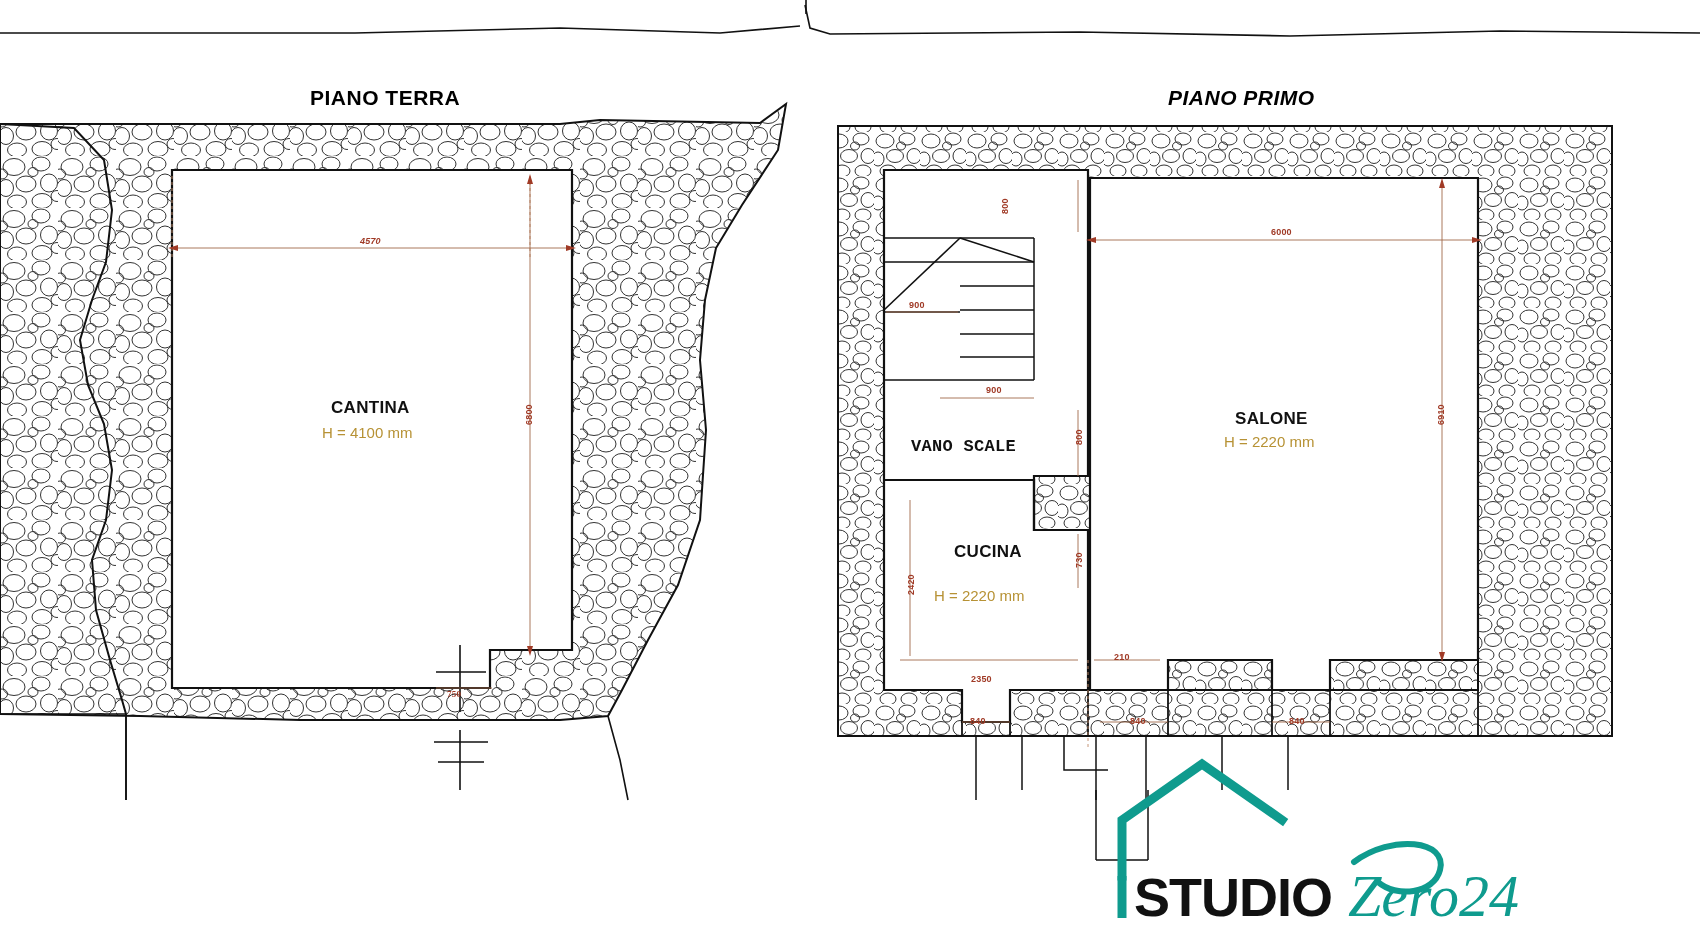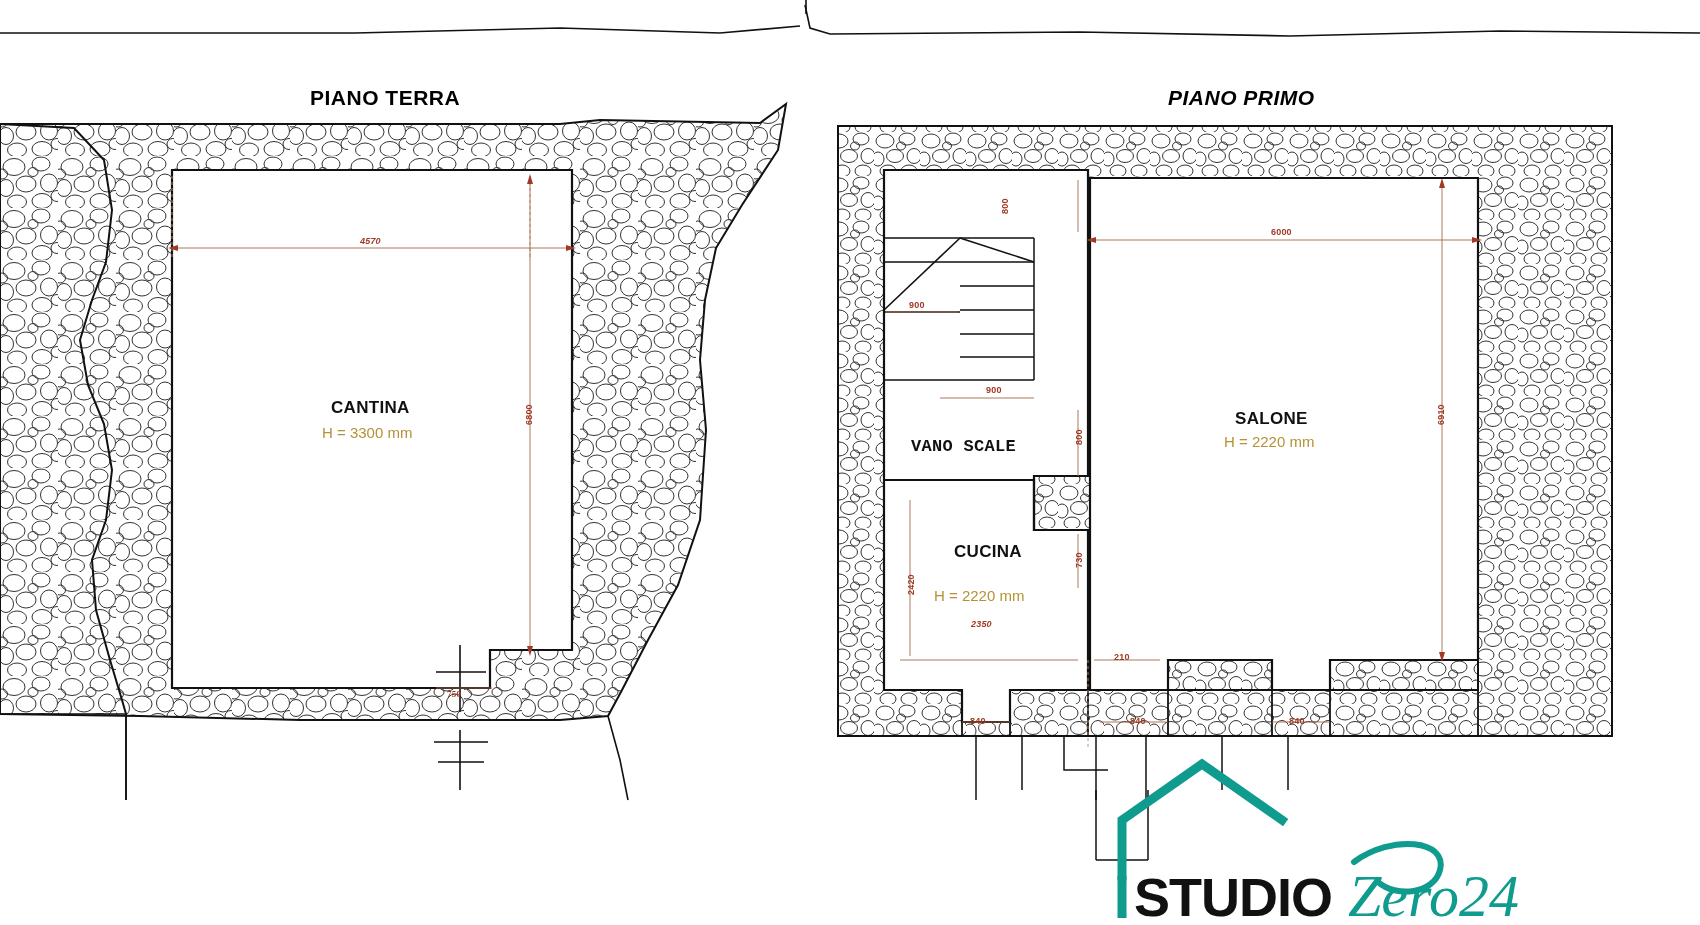--- a/index.html
+++ b/index.html
@@ -178,21 +178,21 @@
     <path d="M1086,240 l10,-3 v6 z M1482,240 l-10,-3 v6 z" fill="#a03a26"></path>
     <path d="M1442,178 l-3,10 h6 z M1442,662 l-3,-10 h6 z" fill="#a03a26"></path>
   </g>
 </svg>
 
 <div class="title" style="left:288px;top:86px;">PIANO TERRA</div>
 
 <div class="title" style="left:1146px;top:86px;font-style:italic;">PIANO PRIMO</div>
 
 <div class="room-name" style="left:331px;top:398px;">CANTINA</div>
-<div class="room-h" style="left:322px;top:424px;">H = 3300 mm</div>
+<div class="room-h" style="left:322px;top:424px;">H = 4100 mm</div>
 
 <div class="room-name" style="left:911px;top:437px;font-family:Liberation Mono, monospace;">VANO SCALE</div>
 
 <div class="room-name" style="left:954px;top:542px;">CUCINA</div>
 <div class="room-h" style="left:934px;top:587px;">H = 2220 mm</div>
 
 <div class="room-name" style="left:1235px;top:409px;">SALONE</div>
 <div class="room-h" style="left:1224px;top:433px;">H = 2220 mm</div>
 
 <div class="dim" style="left:360px;top:236px;font-style:italic;">4570</div>
@@ -206,21 +206,21 @@
 <div class="dim" style="left:909px;top:300px;">900</div>
 
 <div class="dim" style="left:986px;top:385px;">900</div>
 
 <div class="dim vert" style="left:1074px;top:445px;">800</div>
 
 <div class="dim vert" style="left:1074px;top:568px;">730</div>
 
 <div class="dim vert" style="left:906px;top:595px;">2420</div>
 
-<div class="dim" style="left:971px;top:619px;font-style:italic;">2350</div>
+<div class="dim" style="left:971px;top:674px;">2350</div>
 
 <div class="dim" style="left:1114px;top:652px;">210</div>
 
 <div class="dim" style="left:970px;top:716px;">840</div>
 
 <div class="dim" style="left:1130px;top:716px;">840</div>
 
 <div class="dim" style="left:1289px;top:716px;">840</div>
 
 <div class="dim" style="left:1271px;top:227px;">6000</div>

